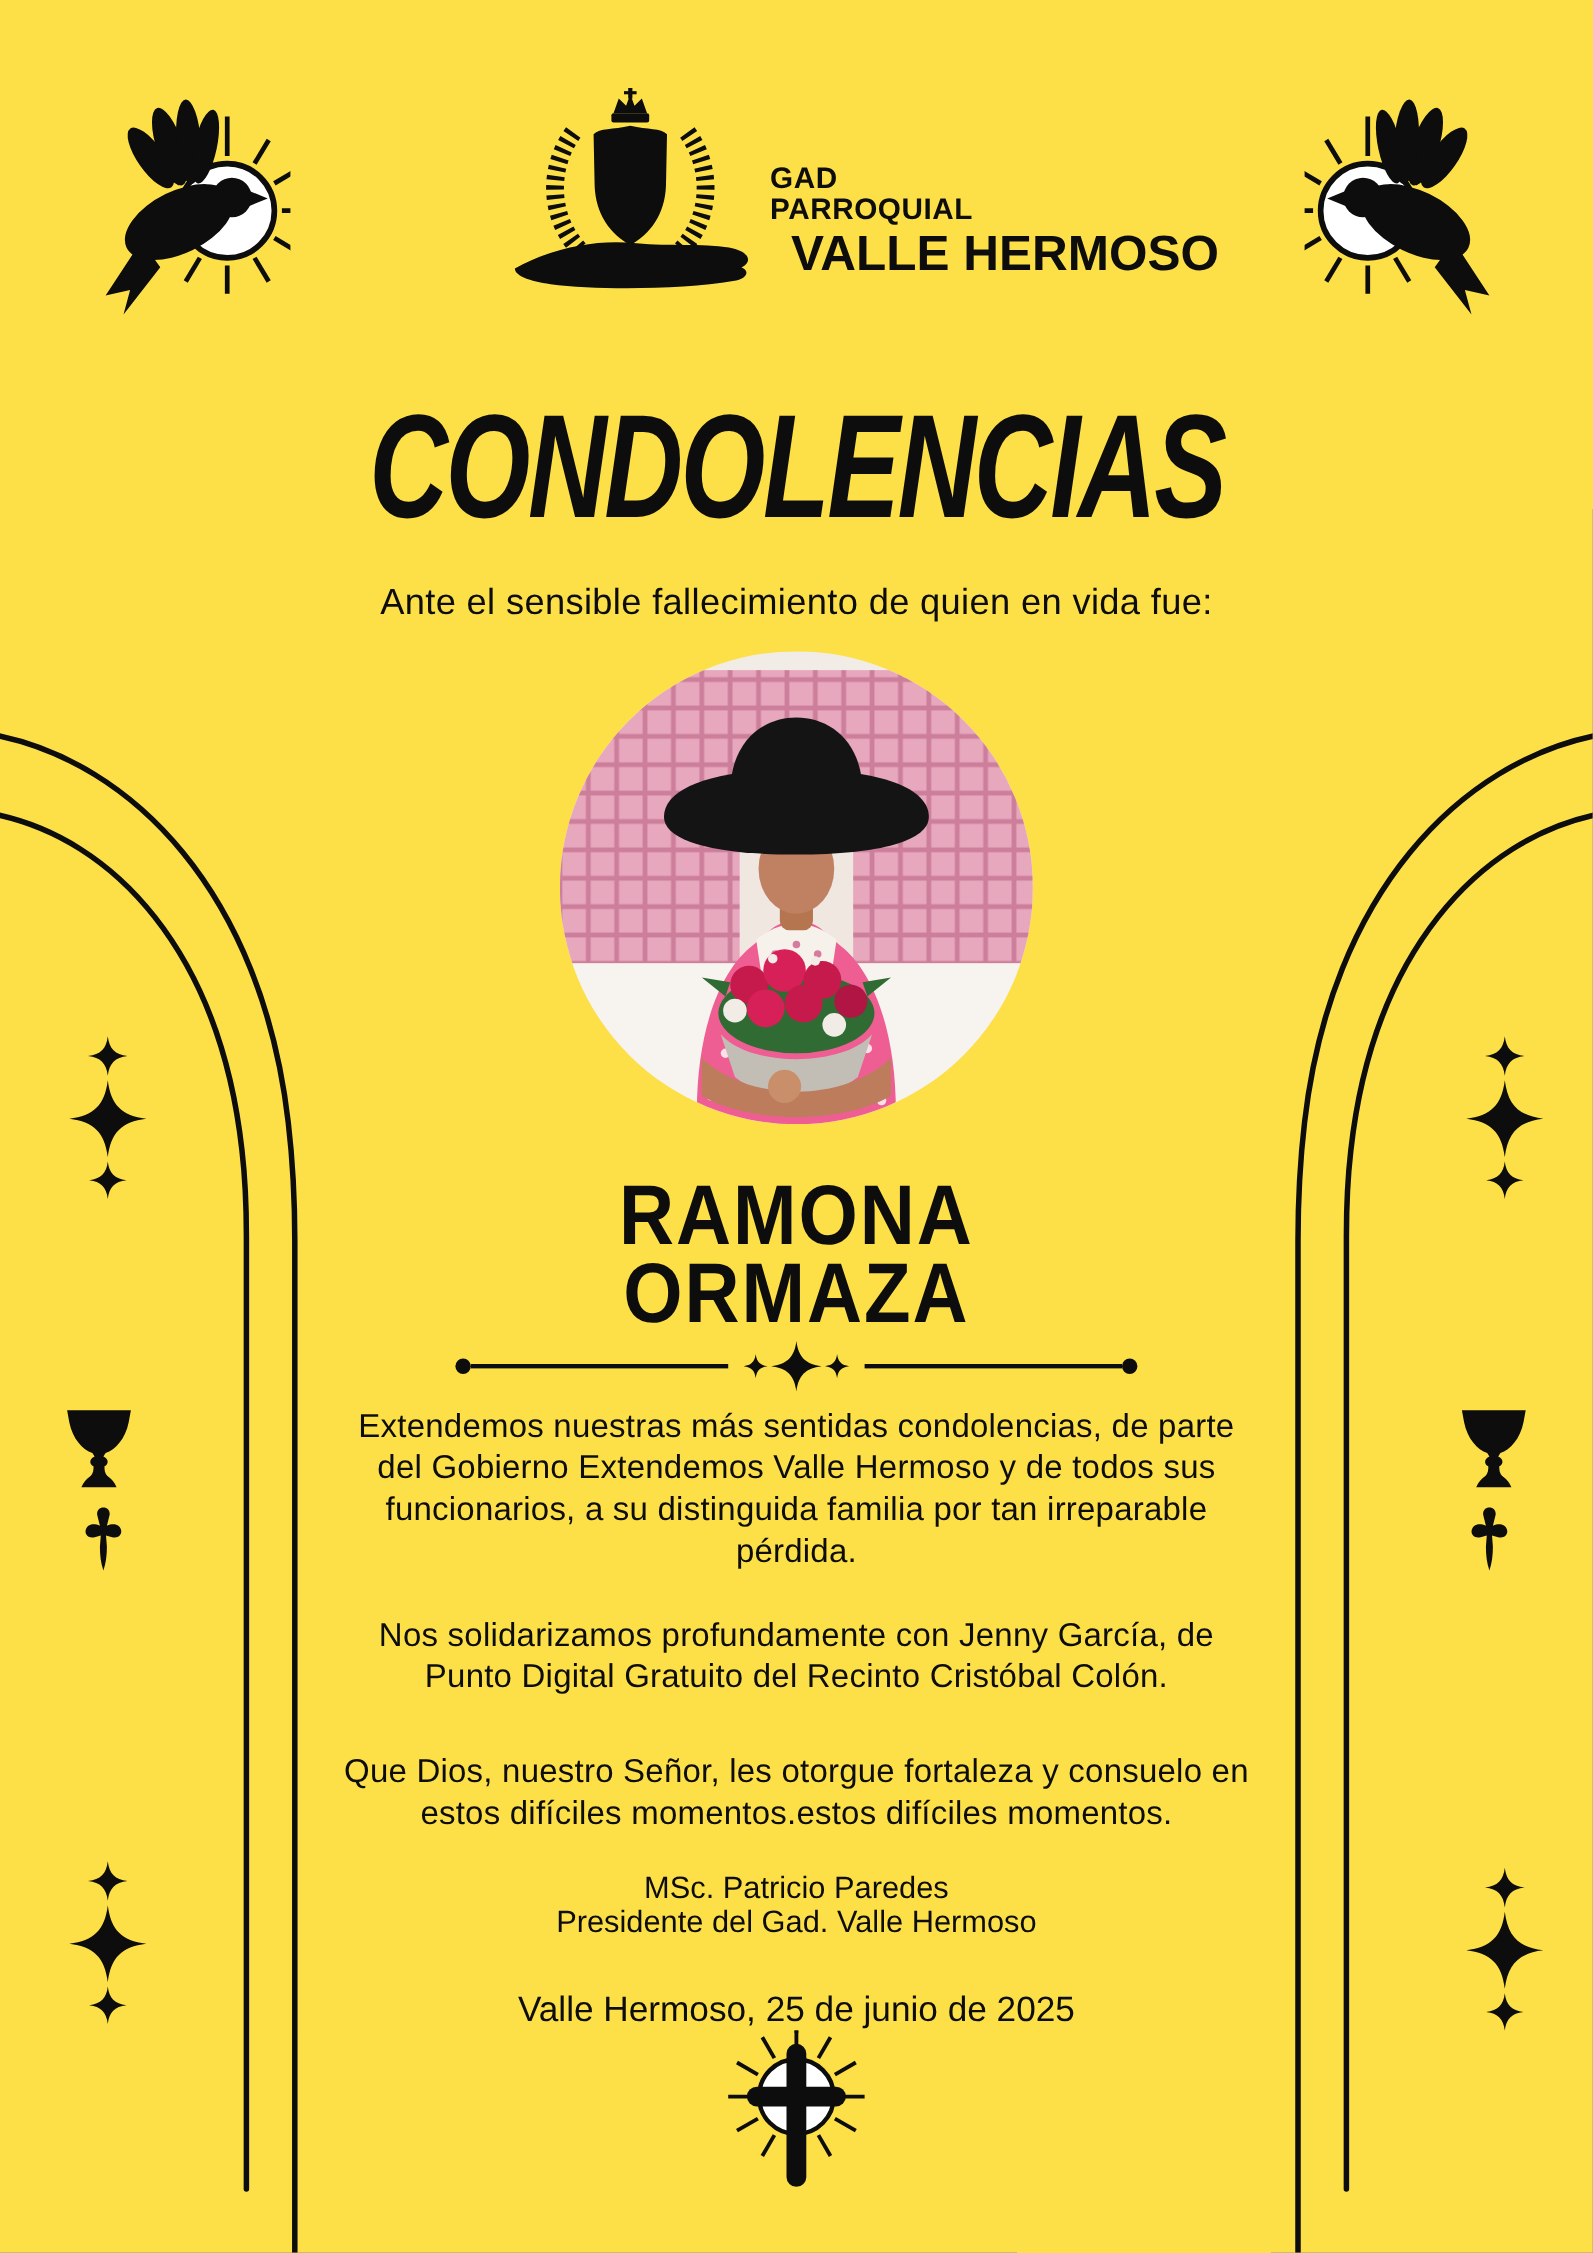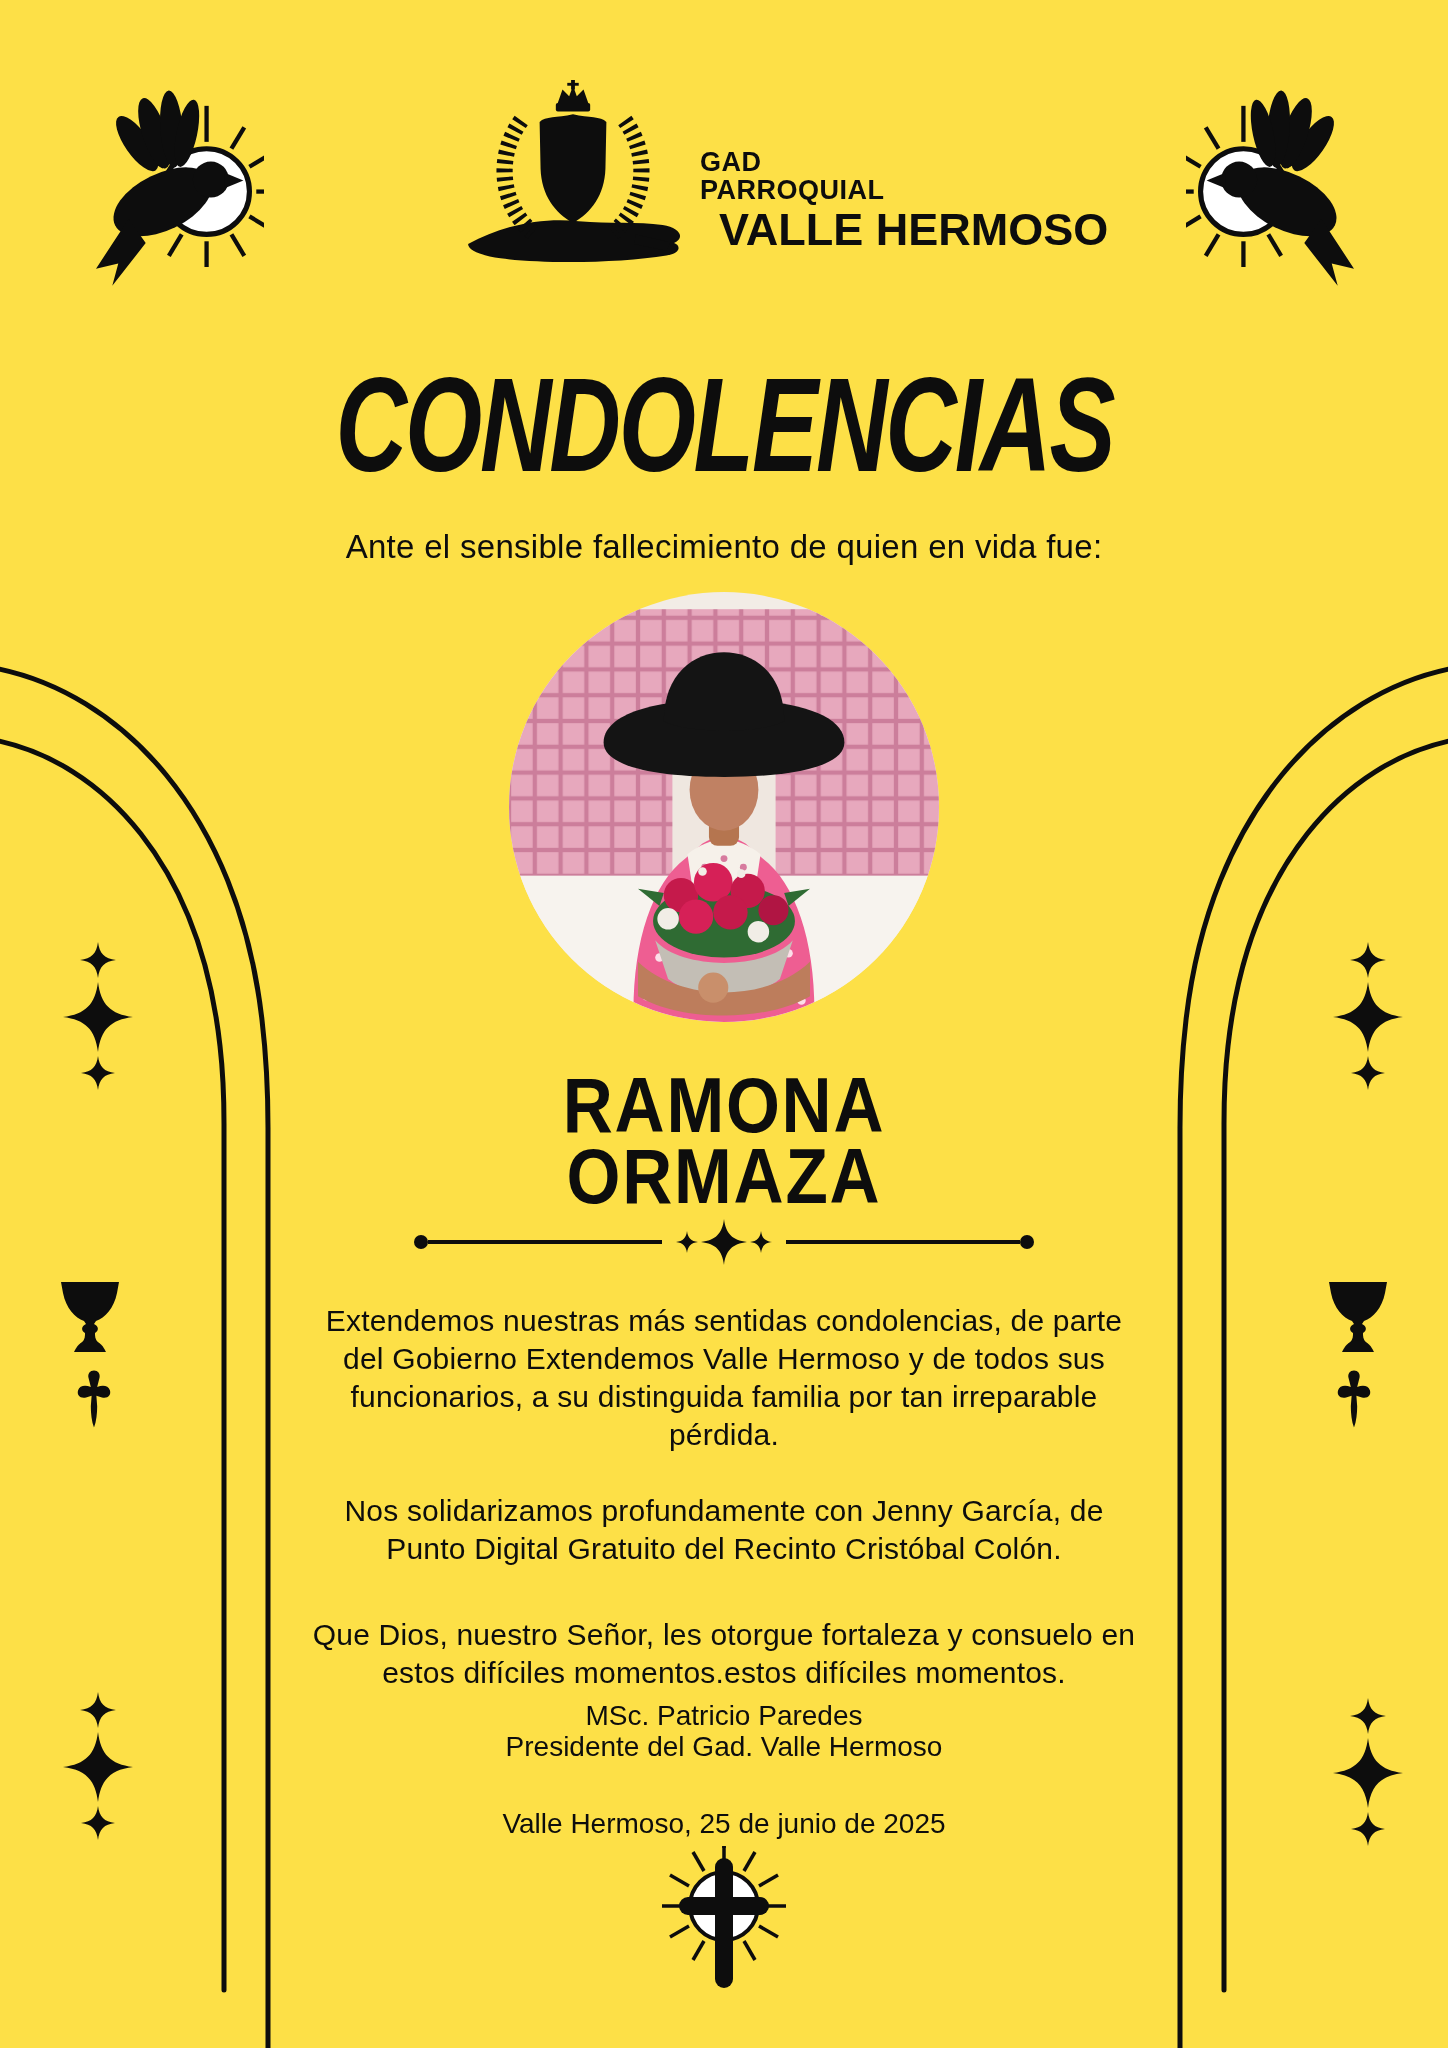--- a/index.html
+++ b/index.html
@@ -27,24 +27,24 @@
 
   
   .name{position:absolute;top:1070px;left:0;width:100%;text-align:center;line-height:71px;}
   .name div{font-size:77px;font-weight:800;letter-spacing:2px;transform:scaleX(.9);transform-origin:center;}
   .divider{position:absolute;top:1218px;left:414px;width:620px;height:48px;display:flex;align-items:center;}
   .ddot{width:14px;height:14px;border-radius:50%;background:#0d0d0d;flex:0 0 auto;}
   .dline{height:4px;background:#0d0d0d;flex:1 1 auto;}
   .dstars{display:flex;align-items:center;gap:3px;margin:0 14px;flex:0 0 auto;}
 
   
-  .para{position:absolute;left:304px;width:840px;text-align:center;font-size:30px;line-height:38px;letter-spacing:.2px;margin-top:24px;}
+  .para{position:absolute;left:304px;width:840px;text-align:center;font-size:30px;line-height:38px;letter-spacing:.2px;}
   .p1{top:1278px;} .p2{top:1468px;} .p3{top:1592px;}
   .sig{position:absolute;top:1700px;left:0;width:100%;text-align:center;font-size:28px;line-height:31px;}
-  .dateline{position:absolute;top:1808px;left:0;width:100%;text-align:center;font-size:28px;}
+  .dateline{position:absolute;top:1808px;left:0;width:100%;text-align:center;font-size:32px;}
 
   .bottom-cross{position:absolute;top:1846px;left:644px;width:160px;height:170px;}
 
   
   .rail-icon{position:absolute;}
   .spark-upper-left{left:56px;top:942px;} .spark-lower-left{left:56px;top:1692px;}
   .spark-upper-right{left:1326px;top:942px;} .spark-lower-right{left:1326px;top:1698px;}
   .chalice-left{left:59px;top:1280px;} .chalice-right{left:1327px;top:1280px;}
   .cross-left{left:70px;top:1368px;} .cross-right{left:1330px;top:1368px;}
   .arch{position:absolute;left:0;top:0;width:1448px;height:2048px;pointer-events:none;}

